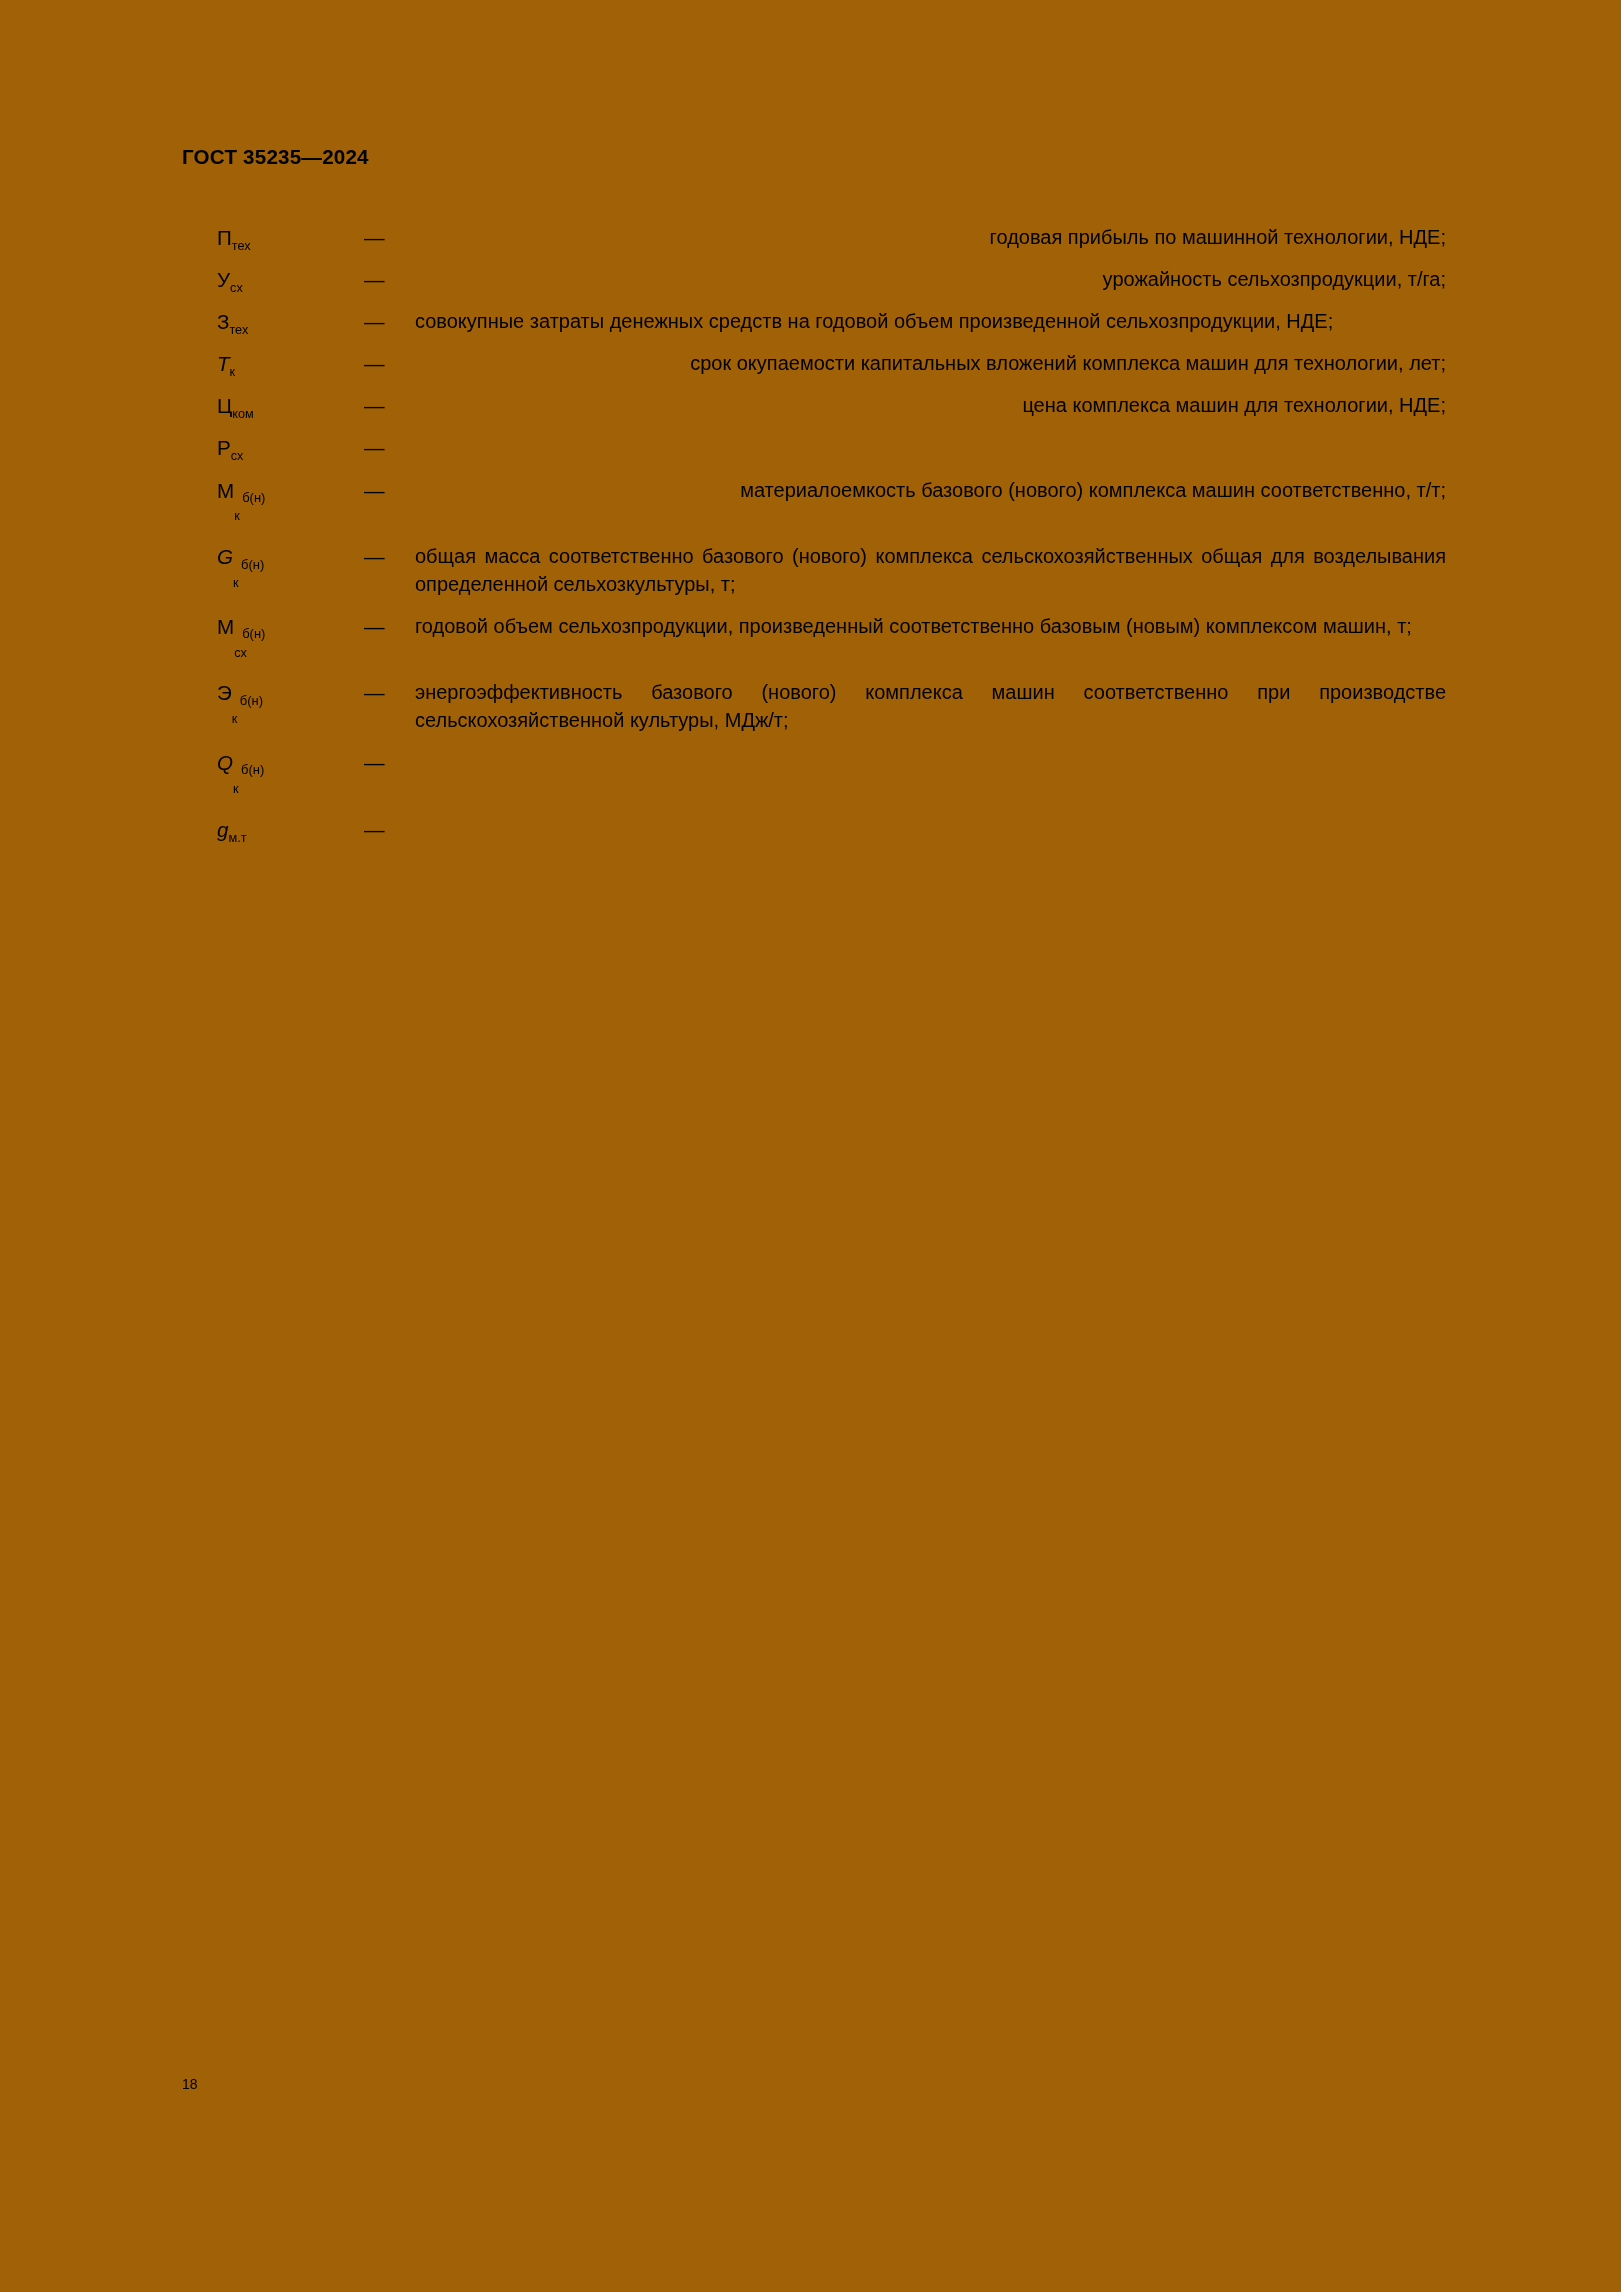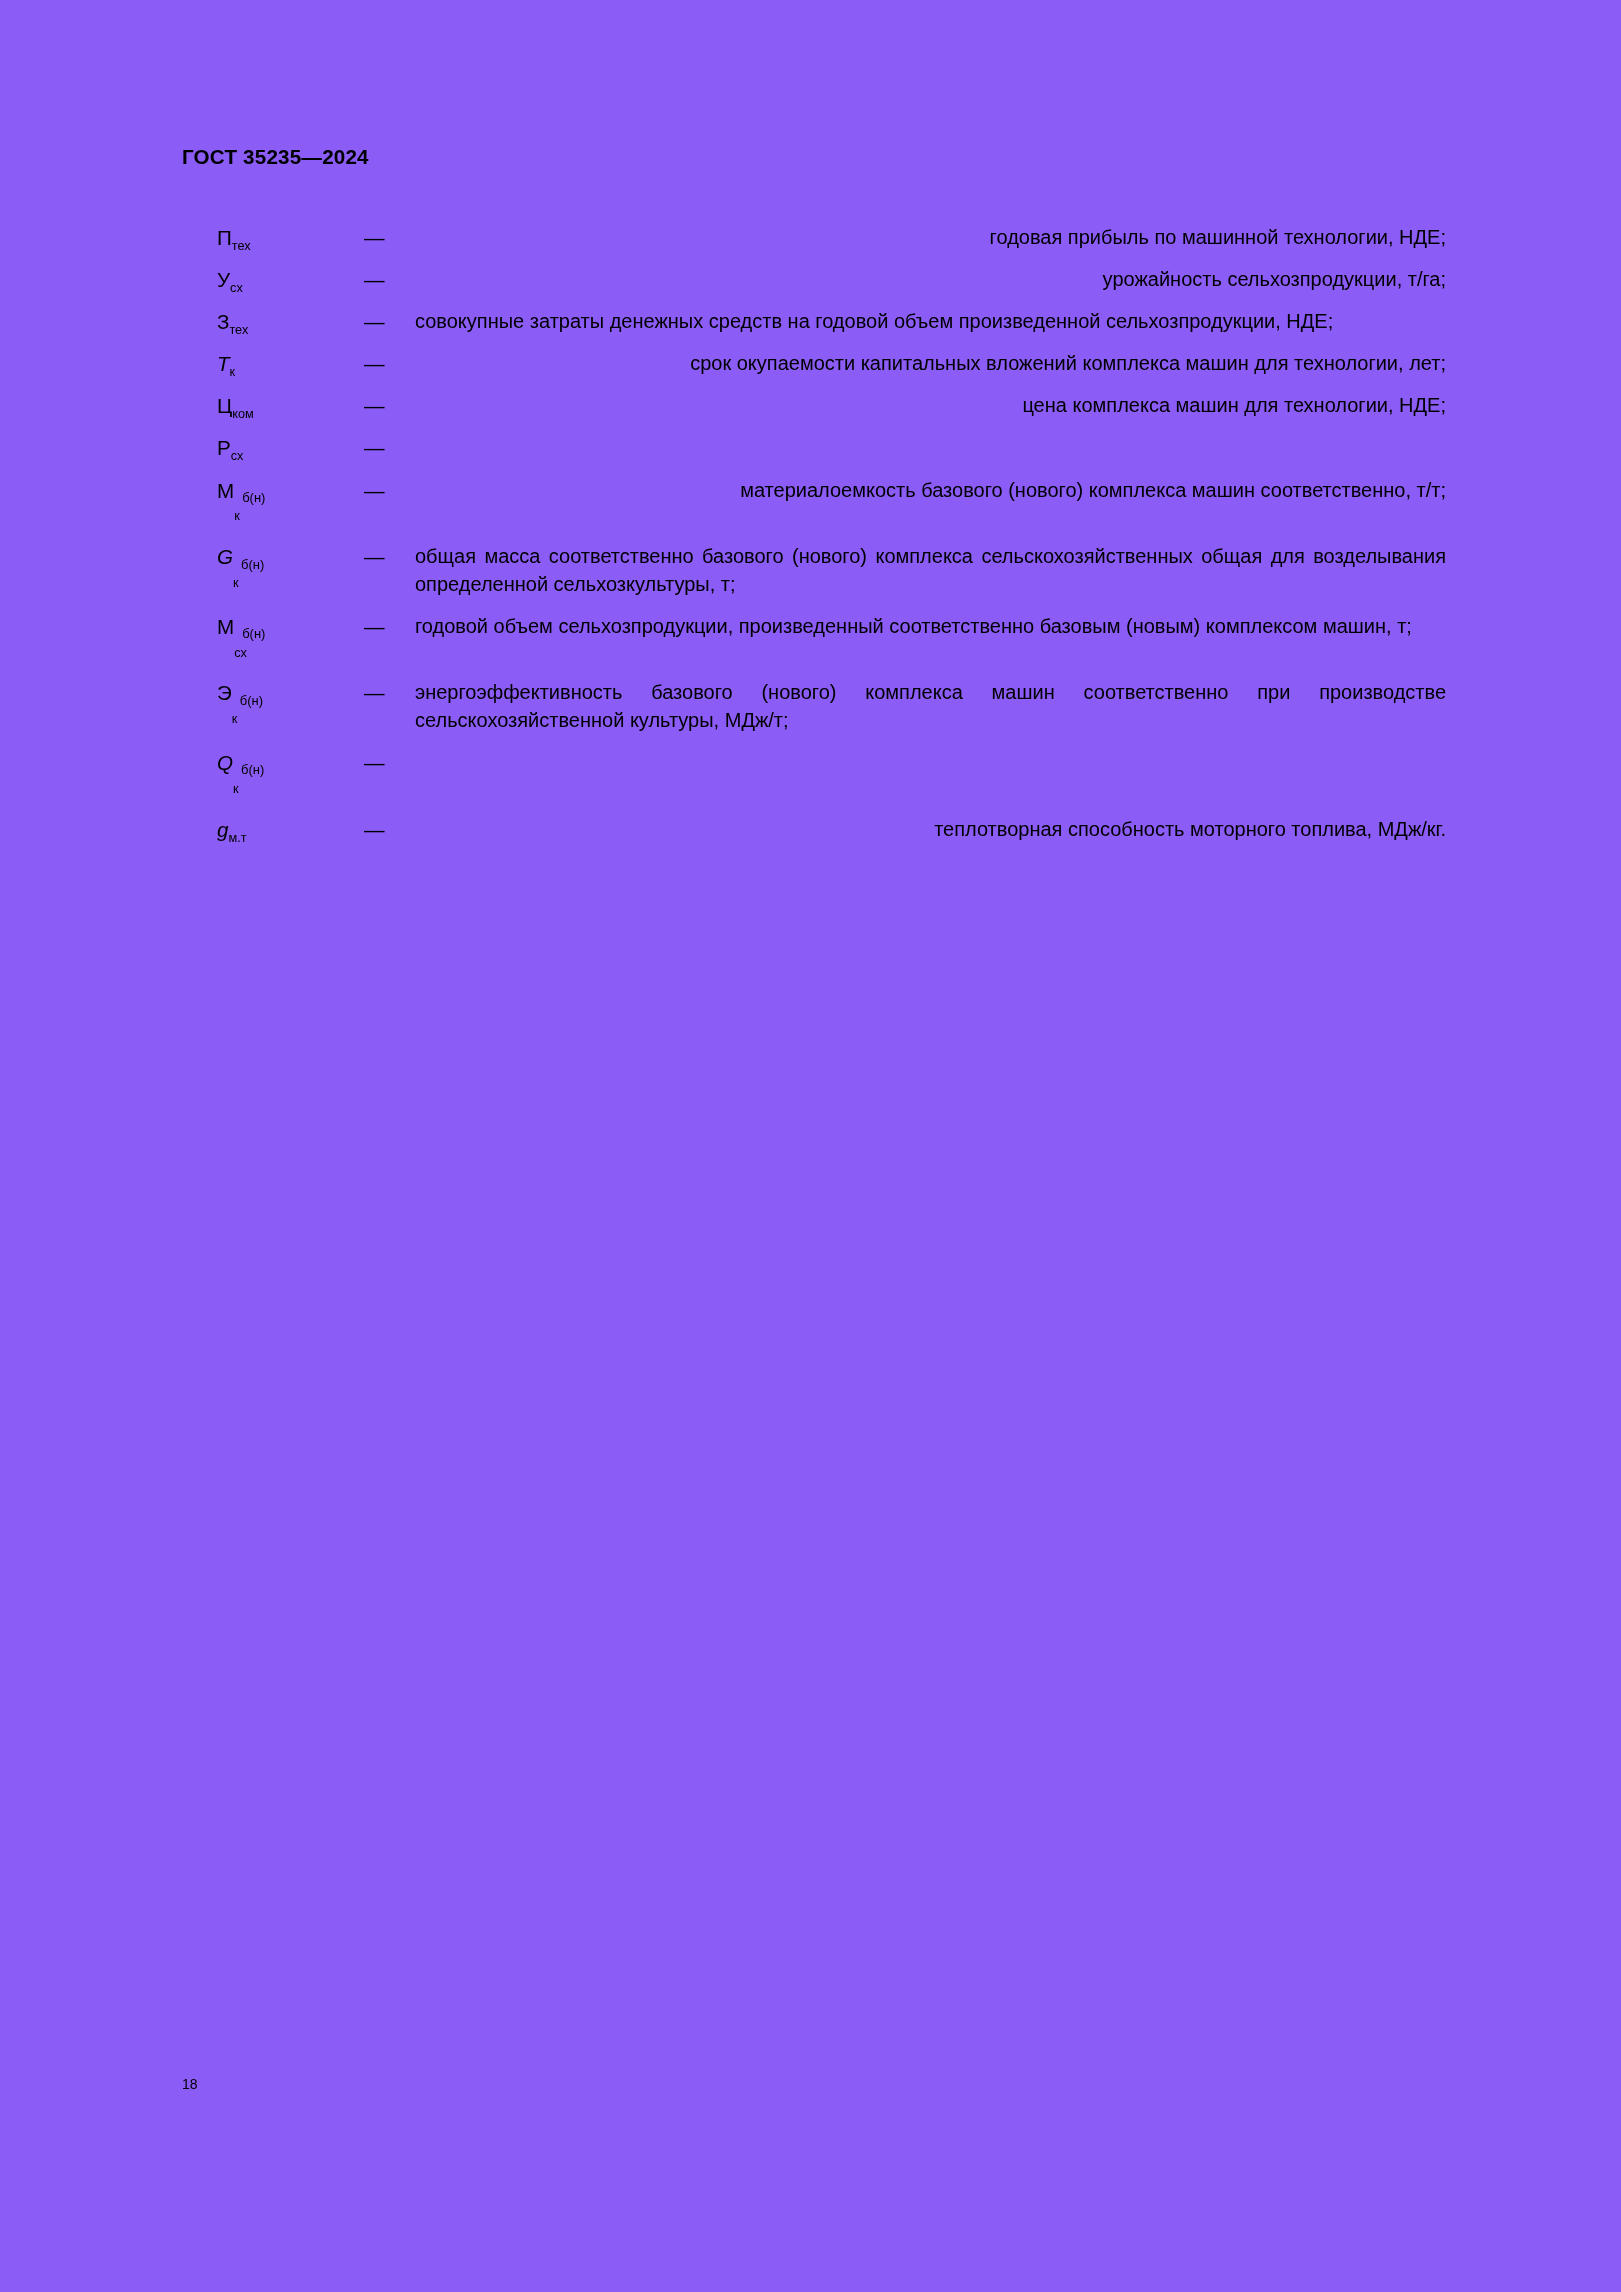--- a/index.html
+++ b/index.html
@@ -4,21 +4,21 @@
 <style>
   html, body {
     margin: 0;
     padding: 0;
     background: #ffffff;
   }
   .page {
     position: relative;
     width: 1621px;
     height: 2293px;
-    background: #8b5cf6;
+    background: #a16207;
     font-family: "Liberation Sans", sans-serif;
     color: #000000;
     box-sizing: border-box;
   }
   .header {
     position: absolute;
     left: 182px;
     top: 145px;
     font-size: 20.6px;
     font-weight: bold;
@@ -172,21 +172,20 @@
     </div>
 
     <div class="def-row tall">
       <div class="sym"><span class="it">Q</span><span class="stack"><span class="top">б(н)</span><span class="bot">к</span></span></div>
       <div class="dash">—</div>
     </div>
 
     <div class="def-row">
       <div class="sym"><span class="it">g</span><sub>м.т</sub></div>
       <div class="dash">—</div>
-      <div class="text nojust">теплотворная способность моторного топлива, МДж/кг.</div>
     </div>
 
   </div>
 
   <div class="page-number">18</div>
 
 </div>
 
 
 </body></html>

